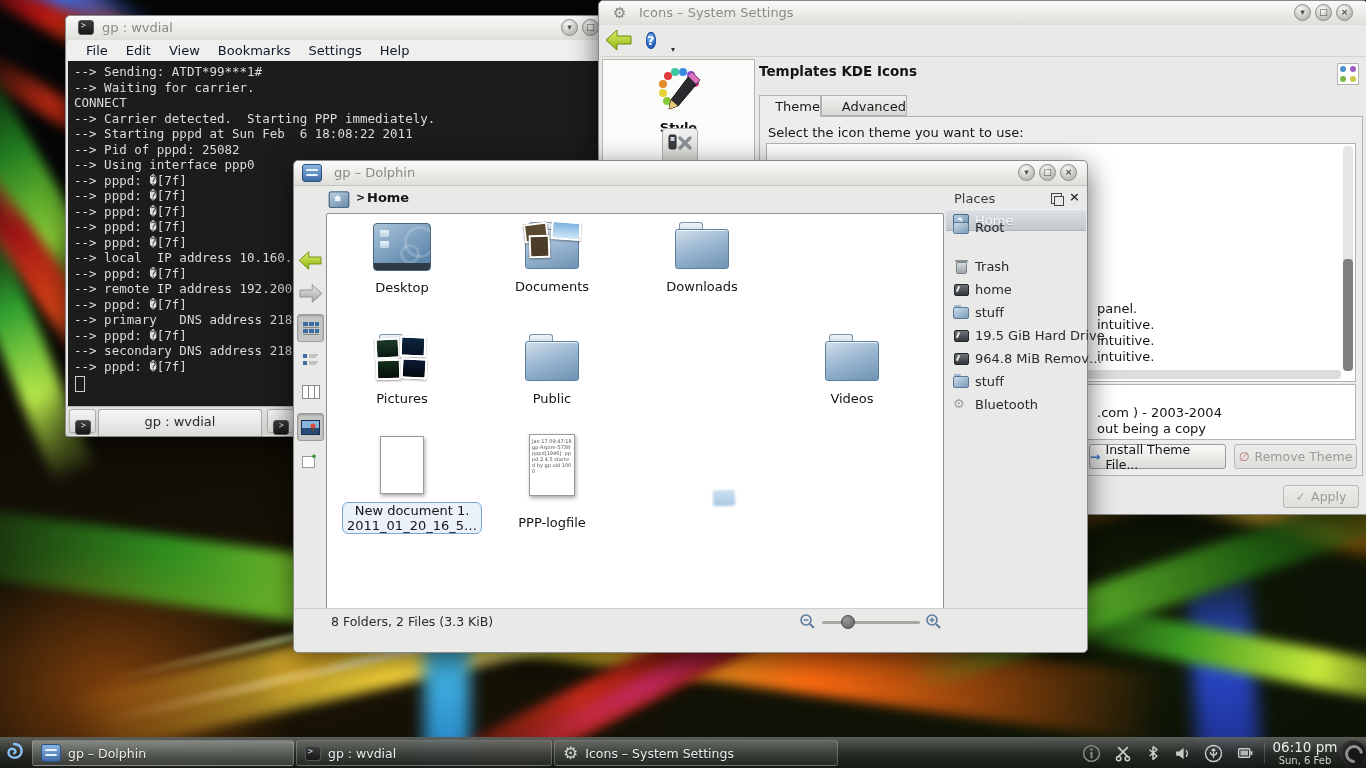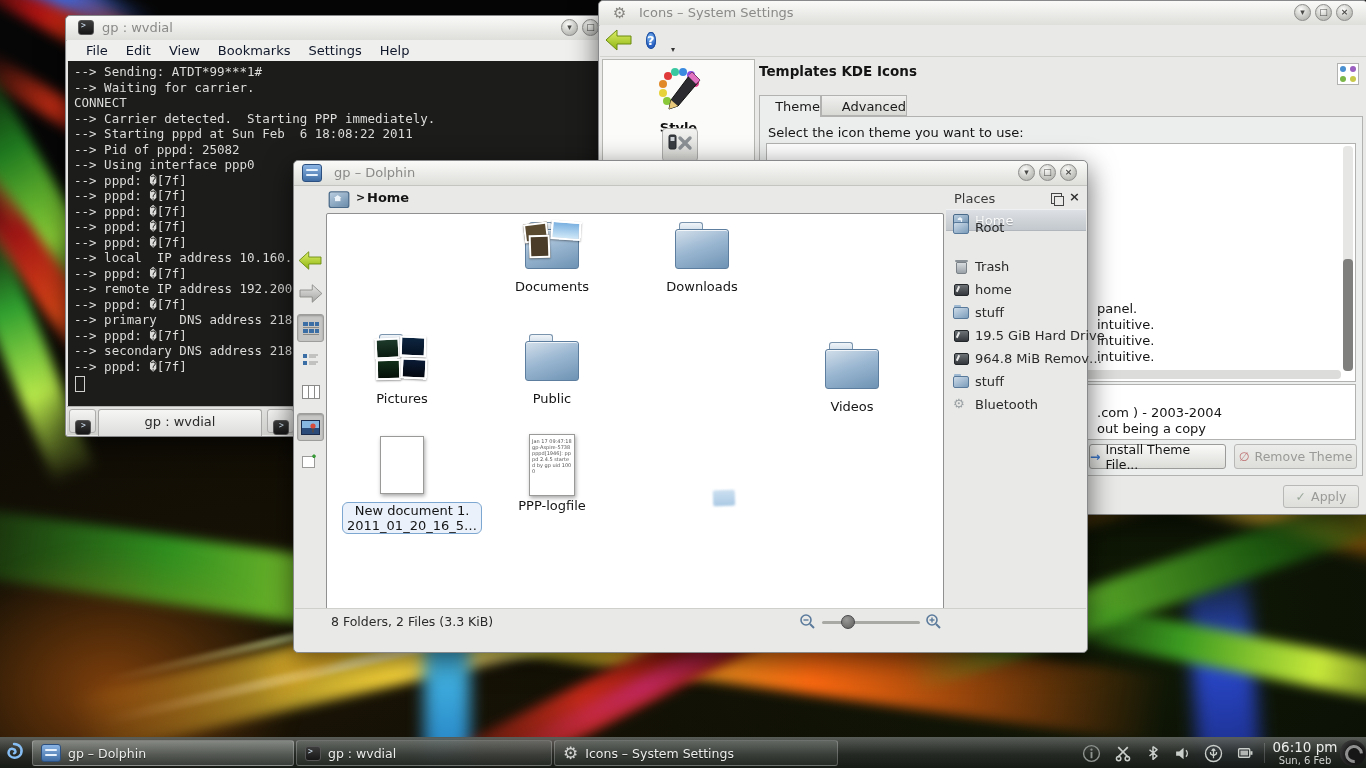--- a/index.html
+++ b/index.html
@@ -422,20 +422,30 @@
       <span class="railbtn" style="top:234px;">
         <svg width="17" height="15" viewBox="0 0 17 15">
           <rect x="0.5" y="2.5" width="12" height="11" fill="#fff" stroke="#9a9a98"></rect>
           <path d="M12 4 V0.5 M10.2 2.2 H13.8 M12 0.5" stroke="#3a9a3a" stroke-width="2"></path>
         </svg>
       </span>
     </div>
 
     <div class="d-view">
 
+      <div class="cell" style="left:15px;top:8px;">
+        <div class="deskicon">
+          <span class="swirl" style="width:26px;height:26px;right:-6px;top:2px;"></span>
+          <span class="swirl" style="width:14px;height:14px;right:10px;top:20px;"></span>
+          <span class="sq" style="left:6px;top:6px;"></span>
+            <span class="sq" style="left:6px;top:17px;"></span>
+          <span class="bar"></span>
+        </div>
+        <div class="lbl">Desktop</div>
+      </div>
       <div class="cell" style="left:165px;top:8px;">
         <div class="ficon">
           <span class="ftab"></span>
             <span class="fbody"></span>
           <span class="photo" style="left:-1px;top:1px;width:20px;height:15px;background:#5a4a30;transform:rotate(-7deg);"></span>
           <span class="photo" style="right:-2px;top:-1px;width:26px;height:15px;background:linear-gradient(#7ab0e0,#cfe8f8);transform:rotate(4deg);"></span>
           <span class="photo" style="left:4px;top:13px;width:17px;height:19px;background:#4a3c28;transform:rotate(-2deg);"></span>
         </div>
         <div class="lbl">Documents</div>
       </div>
@@ -457,40 +467,40 @@
       <div class="cell" style="left:15px;top:120px;">
         <div class="ficon">
           <span class="ftab"></span>
           <span class="photo" style="left:0px;top:4px;width:21px;height:17px;background:linear-gradient(#1d3a2a,#0a1a10);transform:rotate(-3deg);"></span>
           <span class="photo" style="left:25px;top:2px;width:22px;height:17px;background:linear-gradient(#0d2540,#061222);transform:rotate(2deg);"></span>
           <span class="photo" style="left:1px;top:25px;width:21px;height:17px;background:linear-gradient(#12301a,#050f08);transform:rotate(-1deg);"></span>
           <span class="photo" style="left:26px;top:24px;width:22px;height:17px;background:linear-gradient(#0a1a35,#04080f);transform:rotate(3deg);"></span>
         </div>
         <div class="lbl">Pictures</div>
       </div>
-      <div class="cell" style="left:465px;top:128px;">
+      <div class="cell" style="left:465px;top:120px;">
         <div class="ficon">
             <span class="ftab"></span>
             <span class="fbody"></span>
           </div>
         <div class="lbl">Videos</div>
       </div>
 
       <div class="cell" style="left:15px;top:222px;">
         <div class="page" style="width:42px;height:56px;"></div>
         <div style="margin-top:8px;">
           <span class="sel-label">
             <span style="display:block;">New document 1.</span>
             <span style="display:block;">2011_01_20_16_5…</span>
           </span>
         </div>
       </div>
       <div class="cell" style="left:165px;top:220px;">
         <div class="page" style="width:46px;height:62px;font-size:5px;line-height:6px;color:#555;padding:3px 2px;box-sizing:border-box;word-break:break-all;text-align:left;overflow:hidden;">Jan 17 09:47:18 gp-Aspire-5738 pppd[1946]: pppd 2.4.5 started by gp uid 1000</div>
-        <div class="lbl" style="margin-top:2px;">PPP-logfile</div>
+        <div class="lbl" style="margin-top:19px;">PPP-logfile</div>
       </div>
       <div class="ghost"></div>
     </div>
 
     <div class="places">
       <span class="pl-head">Places</span>
       <span class="pl-detach"></span>
       <span class="pl-close">×</span>
       <div class="prow sel" style="top:22px;">
           <span class="pi pi-home"></span>

